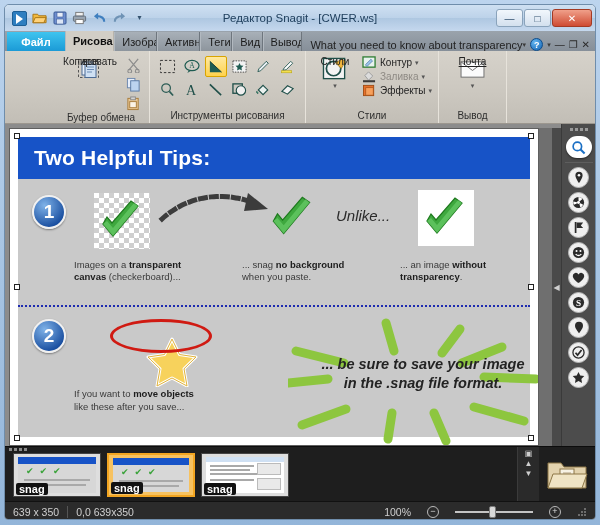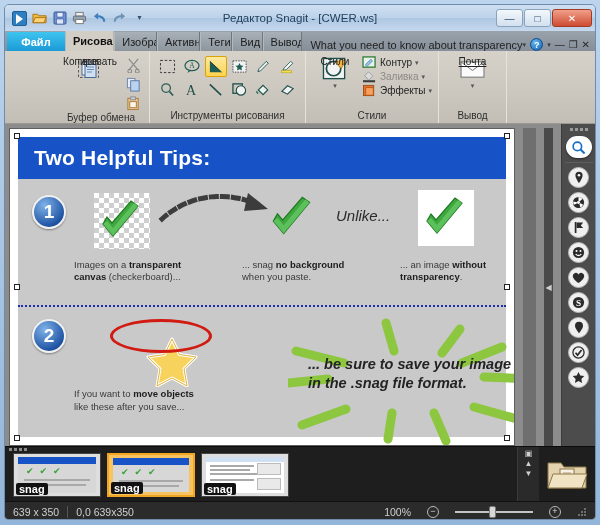--- a/index.html
+++ b/index.html
@@ -145,21 +145,20 @@
   }
   .stylist { display: flex; flex-direction: column; gap: 1px; padding: 2px 0 0 2px; }
   .strow { display: flex; align-items: center; gap: 3px; font-size: 10px; color: #222; }
   .strow.dim { color: #8e8a84; }
   .dd { font-size: 7px; color: #555; }
 
   
   .editor {
     position: relative; height: 322px; display: flex;
     background: #8c8c8c;
-    gap: 8px;
   }
   .canvaswrap {
     position: relative; flex: 1; background: #ffffff;
     margin: 4px 0 0 4px; border: 1px solid #5f5f5f;
     overflow: hidden;
   }
   .canvas {
     position: absolute; left: 8px; top: 8px; right: 8px; bottom: 8px;
     background: #c9c9c9;
   }
@@ -200,21 +199,21 @@
   }
   .cap {
     position: absolute; font-size: 9.5px; color: #3a3a3a; line-height: 12px;
   }
   .cap b { color: #1d1d1d; }
   .unlike {
     position: absolute; font-style: italic; font-size: 15px; color: #2b2b2b;
   }
   .snagtext {
     position: absolute; font-style: italic; font-weight: bold;
-    font-size: 14.5px; color: #232323; line-height: 19px;
+    font-size: 14.5px; color: #232323; line-height: 19px; text-align: center;
   }
   .credit {
     position: absolute; font-size: 9px; color: #e4e4e4;
   }
   .keycap {
     position: absolute; width: 44px; height: 40px; border-radius: 6px;
     background: linear-gradient(180deg,#4a4a4a,#151515);
     border: 1px solid #000;
     color: #eee; font-size: 10px;
     display: flex; align-items: flex-end; justify-content: center;

